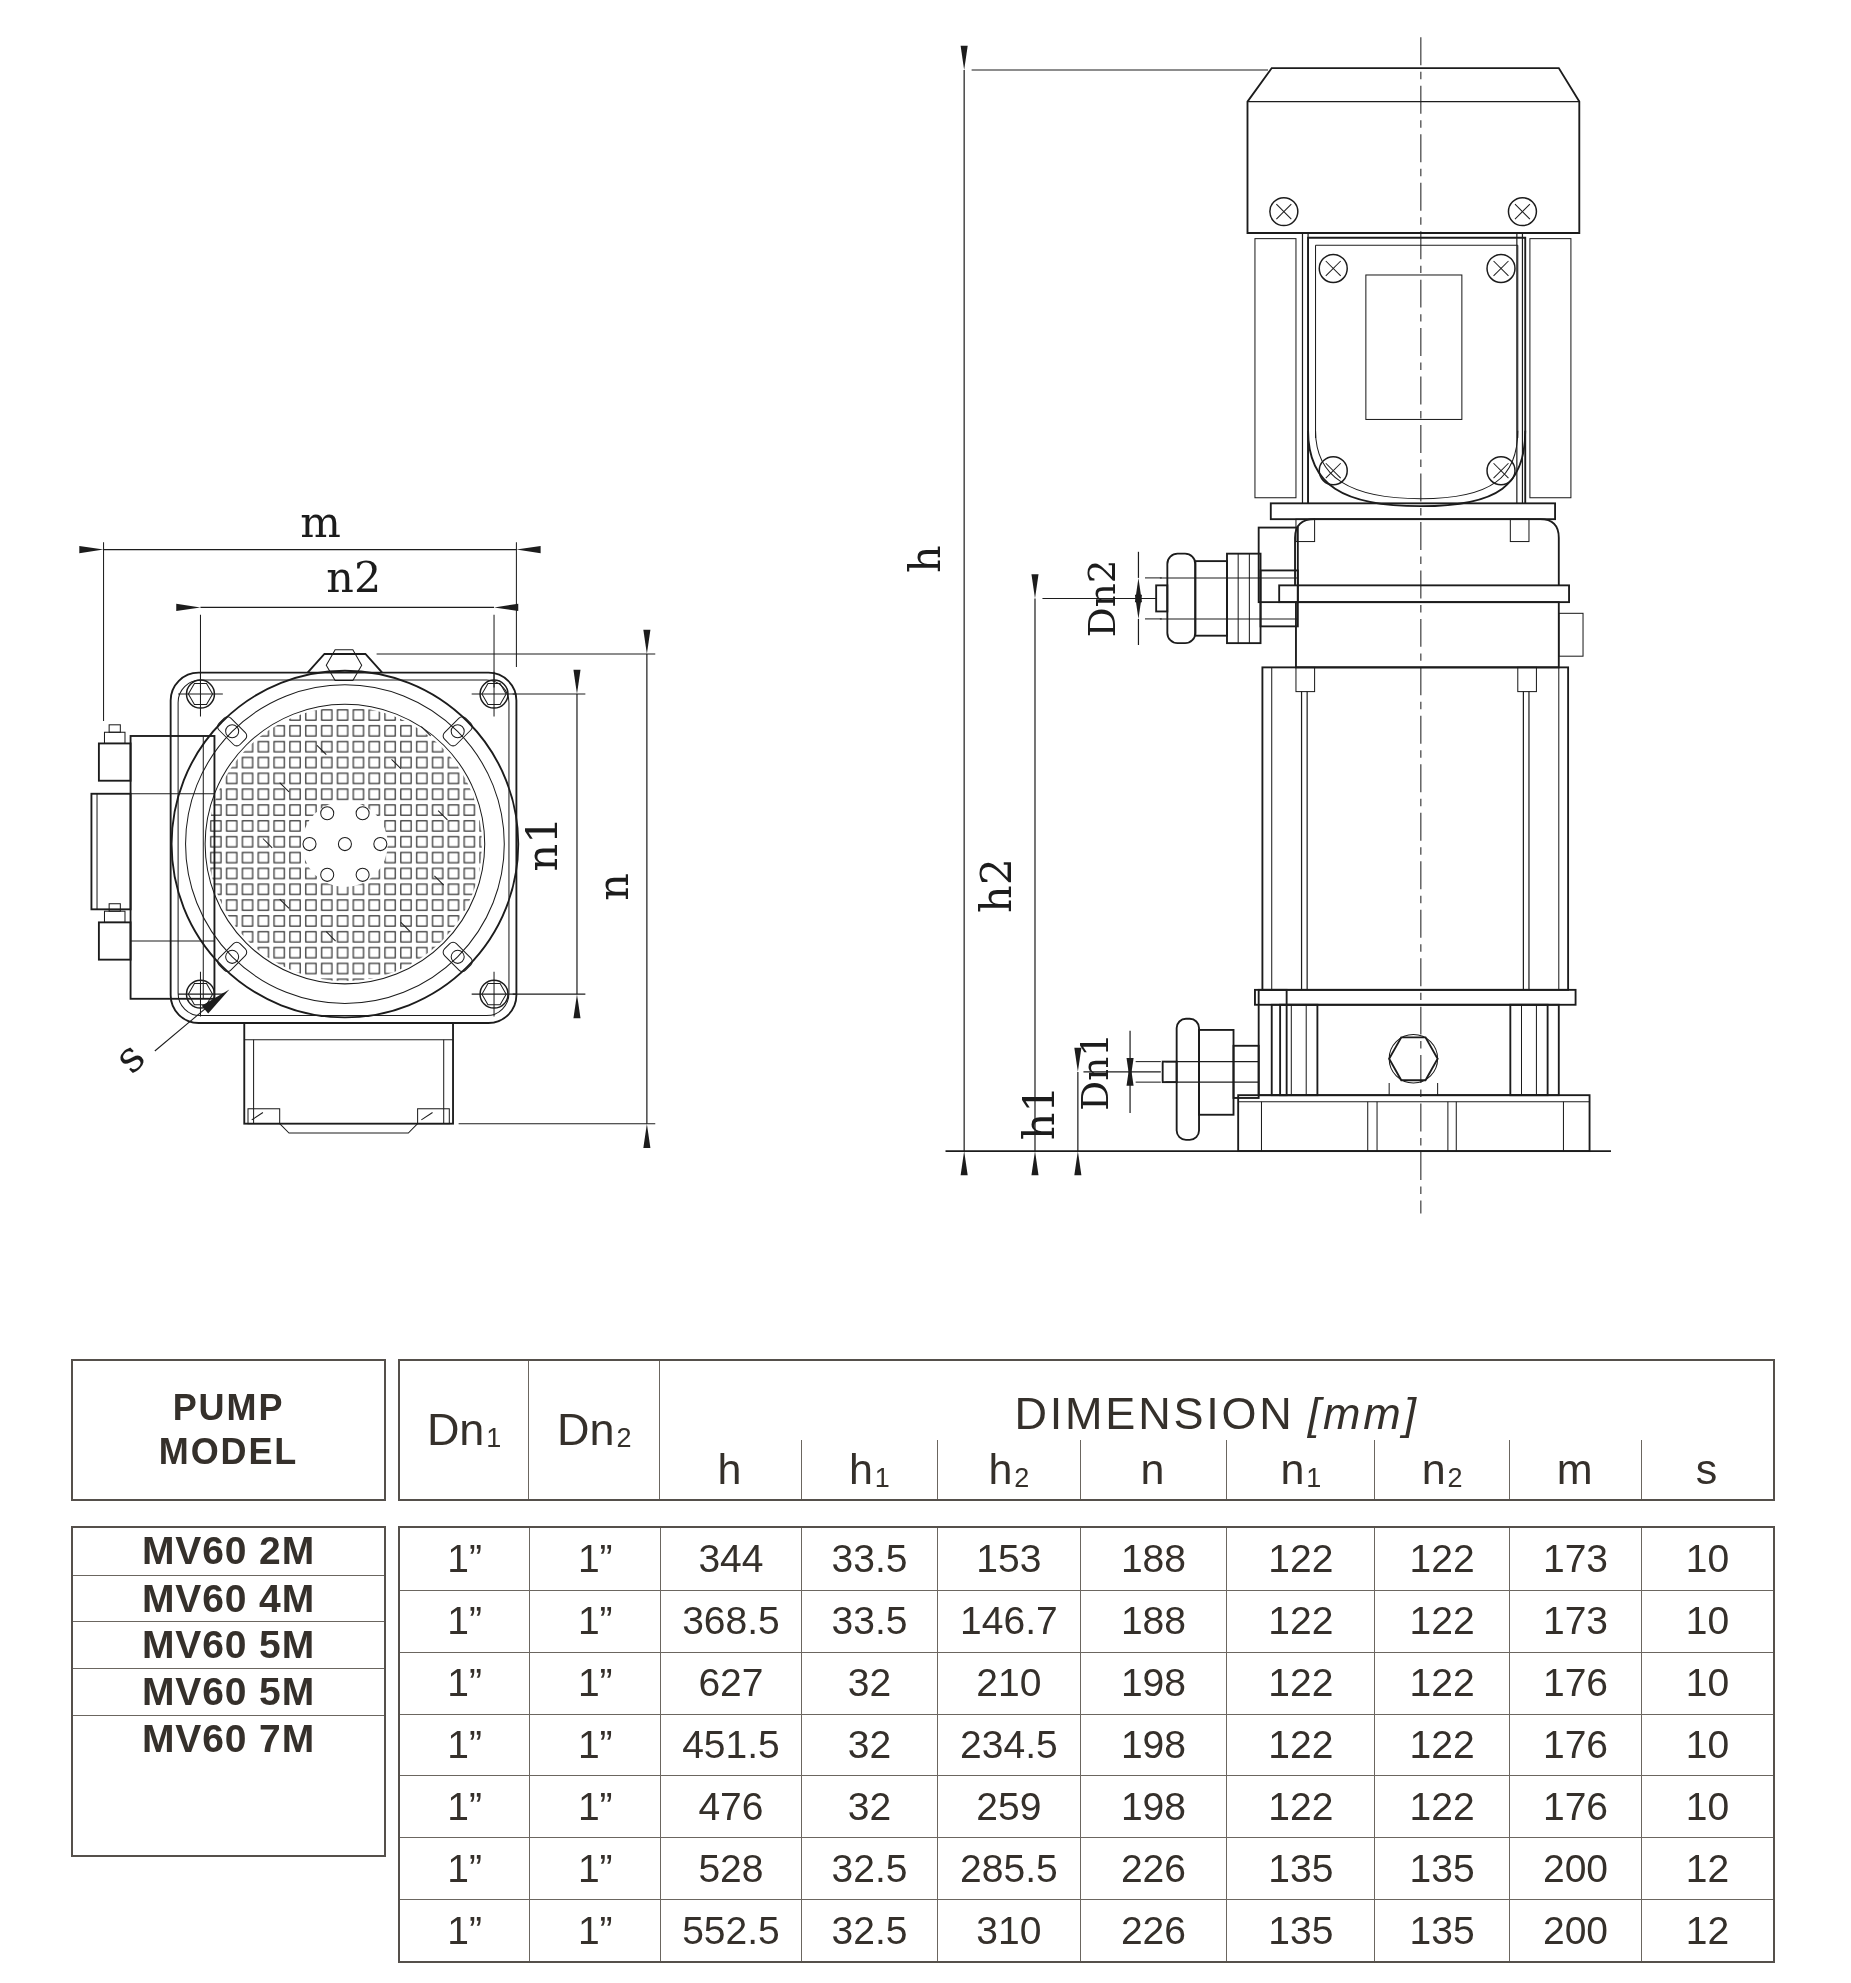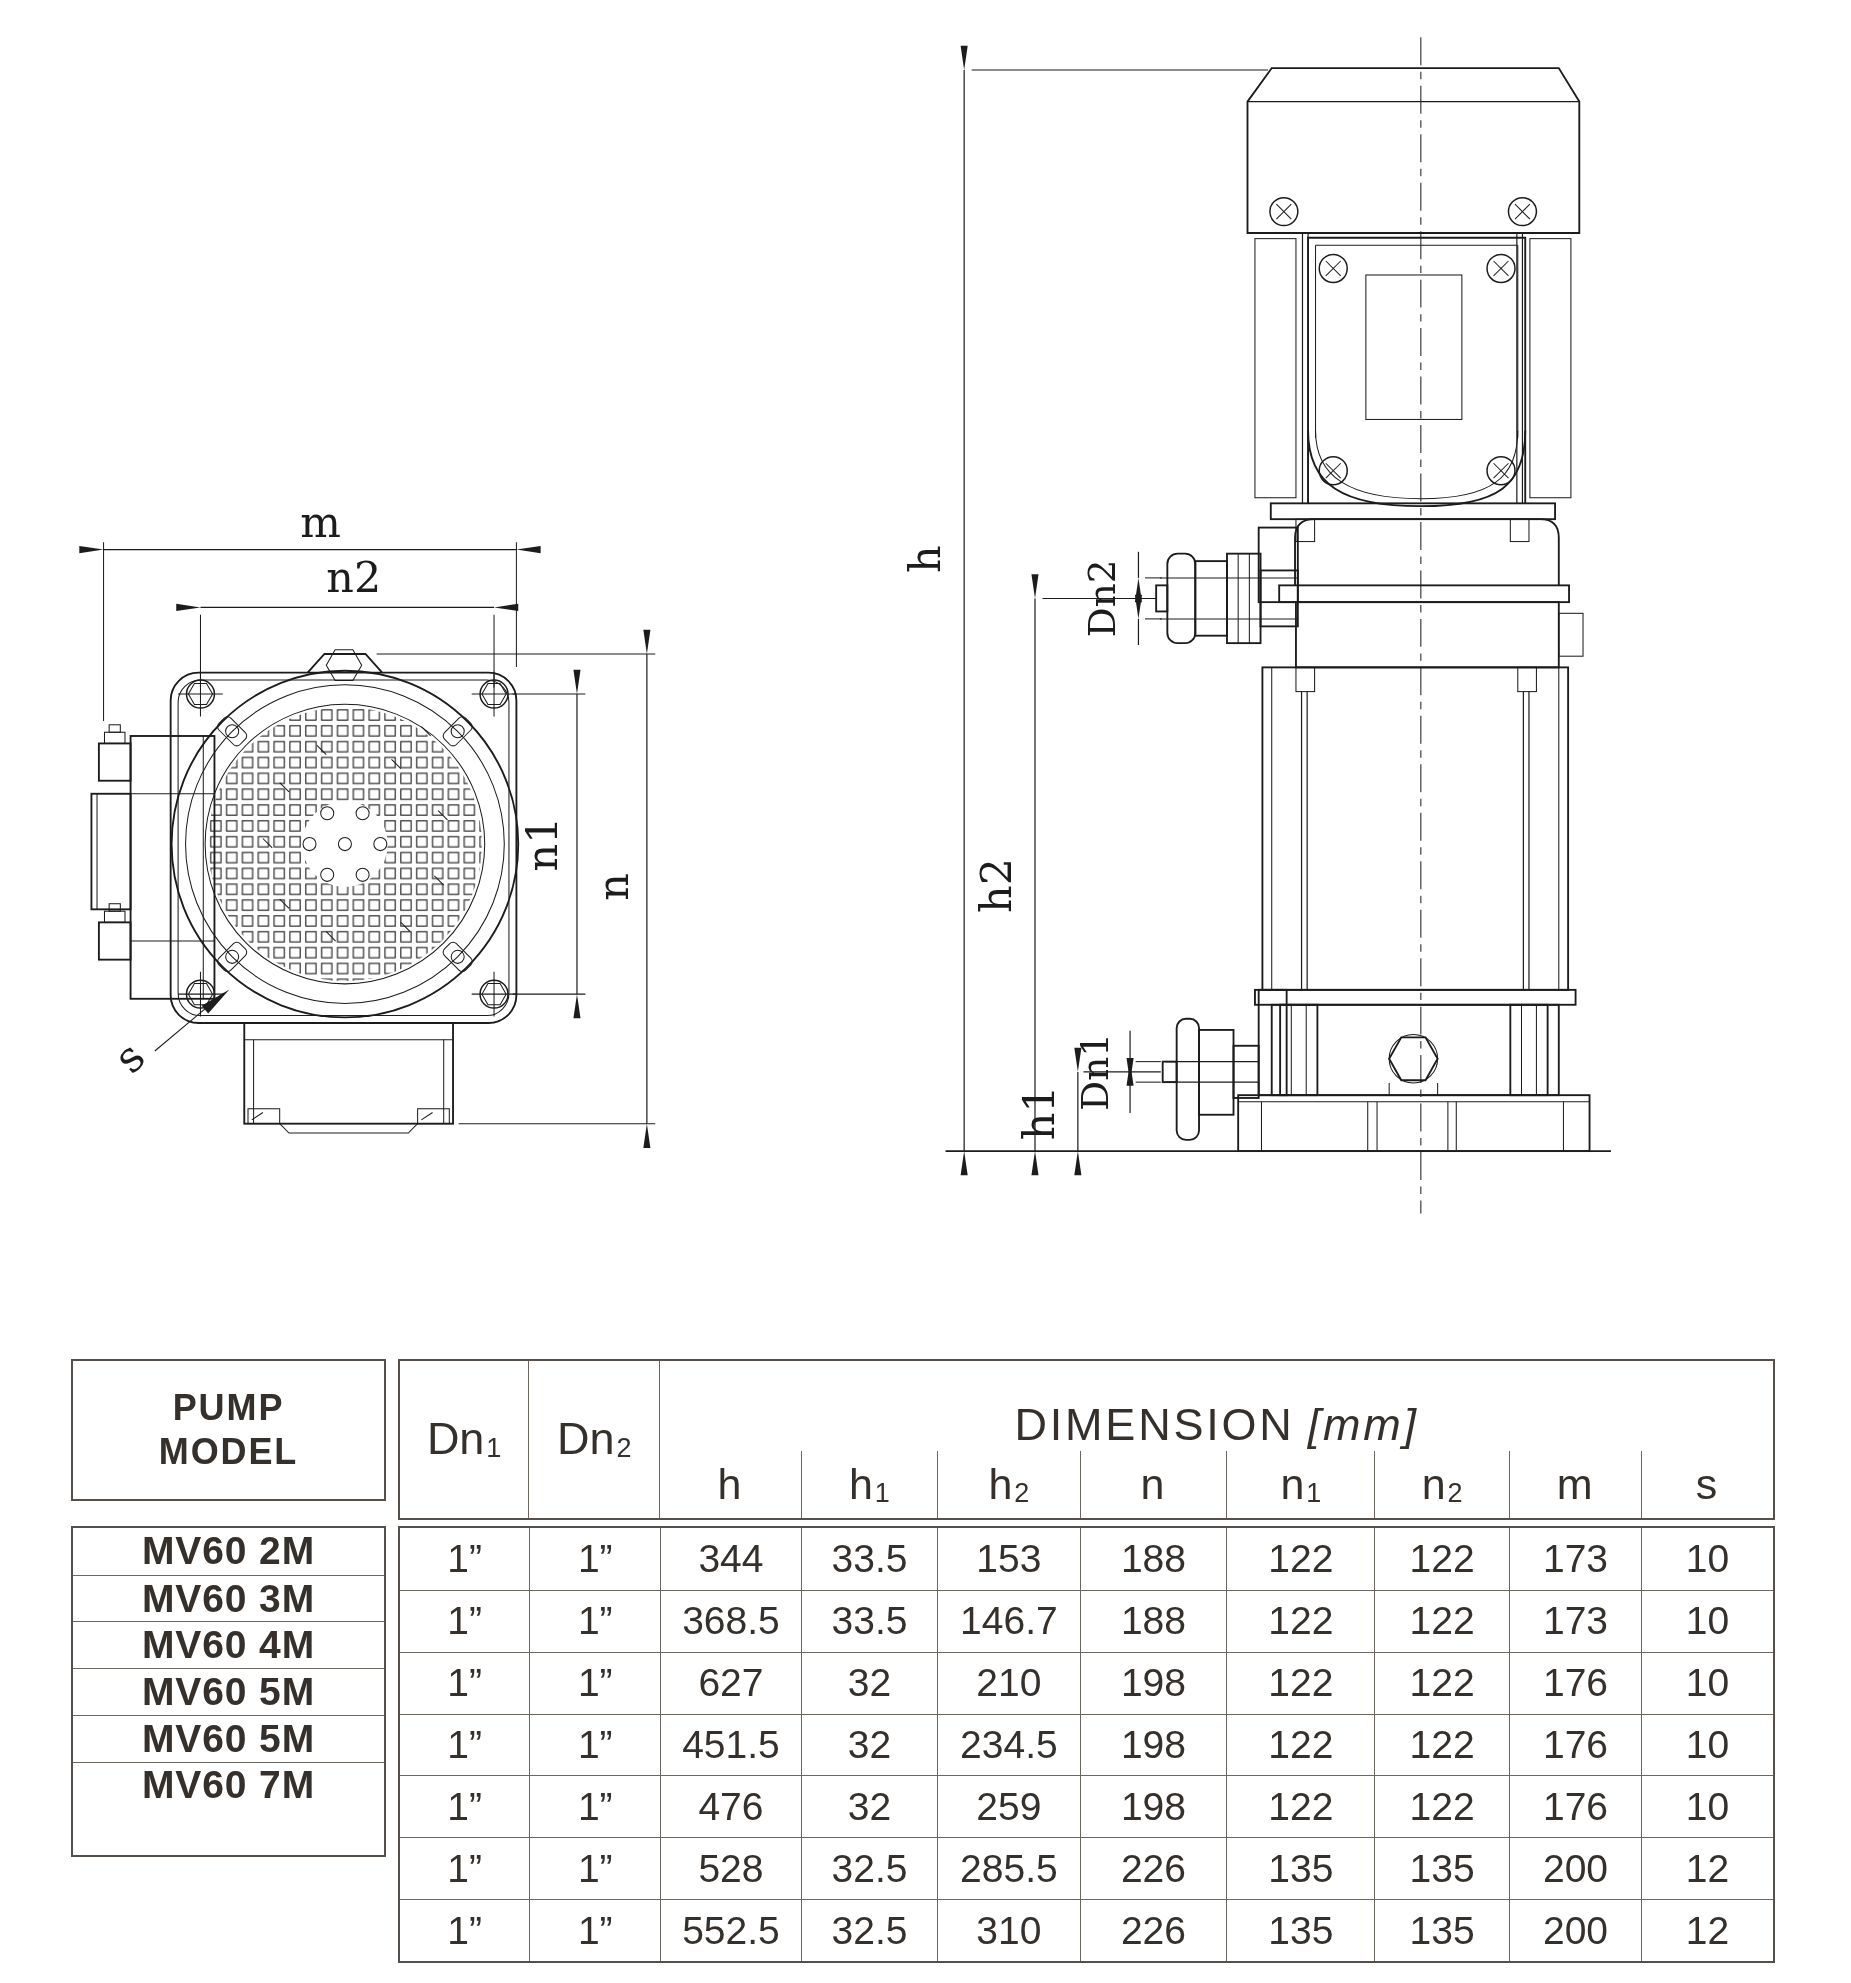--- a/index.html
+++ b/index.html
@@ -12,21 +12,21 @@
   svg .ln{fill:none;stroke:#1c1c1c;stroke-width:2;}
   svg .thin{fill:none;stroke:#1c1c1c;stroke-width:1.1;}
   svg .dim{fill:none;stroke:#1c1c1c;stroke-width:1.3;}
   svg text{font-family:"DejaVu Serif",serif;font-size:46px;fill:#1c1c1c;stroke:none;}
   svg .fill{fill:#1c1c1c;stroke:none;}
   svg .white{fill:#ffffff;stroke:none;}
 
   
   .tbox{border:2.8px solid #55504b;background:#fff;}
   #model-header-box{left:71px;top:1359px;width:315px;height:142px;display:flex;flex-direction:column;align-items:center;justify-content:center;font-weight:bold;font-size:36px;letter-spacing:1.9px;line-height:1.22;}
-  #main-header-box{left:398px;top:1359px;width:1377px;height:161px;display:grid;
+  #main-header-box{left:398px;top:1359px;width:1377px;height:142px;display:grid;
      grid-template-columns:139fr 141fr 151fr 147fr 153fr 158fr 159fr 145fr 142fr 142fr;
      grid-template-rows:84fr 62fr;}
   #model-body-box{left:71px;top:1526px;width:315px;height:331px;display:grid;grid-template-rows:repeat(7,1fr);}
   #main-body-box{left:398px;top:1526px;width:1377px;height:437px;display:grid;
      grid-template-columns:139fr 141fr 151fr 147fr 153fr 158fr 159fr 145fr 142fr 142fr;
      grid-template-rows:repeat(7,1fr);}
   .cell{display:flex;align-items:center;justify-content:center;}
   .dn-cell{grid-row:1/3;font-size:45px;border-right:1.9px solid #6b6660;}
   .dim-title-cell{grid-column:3/11;grid-row:1;font-size:45px;letter-spacing:2.8px;align-items:flex-end;}
   .dim-title-cell i{font-style:italic;margin-left:13px;}
@@ -356,21 +356,20 @@
       <span class="sub"></span>
     </div>
   <div class="cell dim-label" style="grid-column:10">
       <span>s</span>
       <span class="sub"></span>
     </div>
 </div>
 
 <div id="model-body-box" class="abs tbox">
     <div class="cell model-cell">MV60 2M</div>
-    <div class="cell model-cell rline">MV60 3M</div>
     <div class="cell model-cell rline">MV60 4M</div>
     <div class="cell model-cell rline">MV60 5M</div>
     <div class="cell model-cell rline">MV60 5M</div>
     <div class="cell model-cell rline">MV60 7M</div>
   </div>
 <div id="main-body-box" class="abs tbox">
     <div class="cell value-cell">1”</div>
     <div class="cell value-cell cline">1”</div>
     <div class="cell value-cell cline">344</div>
     <div class="cell value-cell cline">33.5</div>

